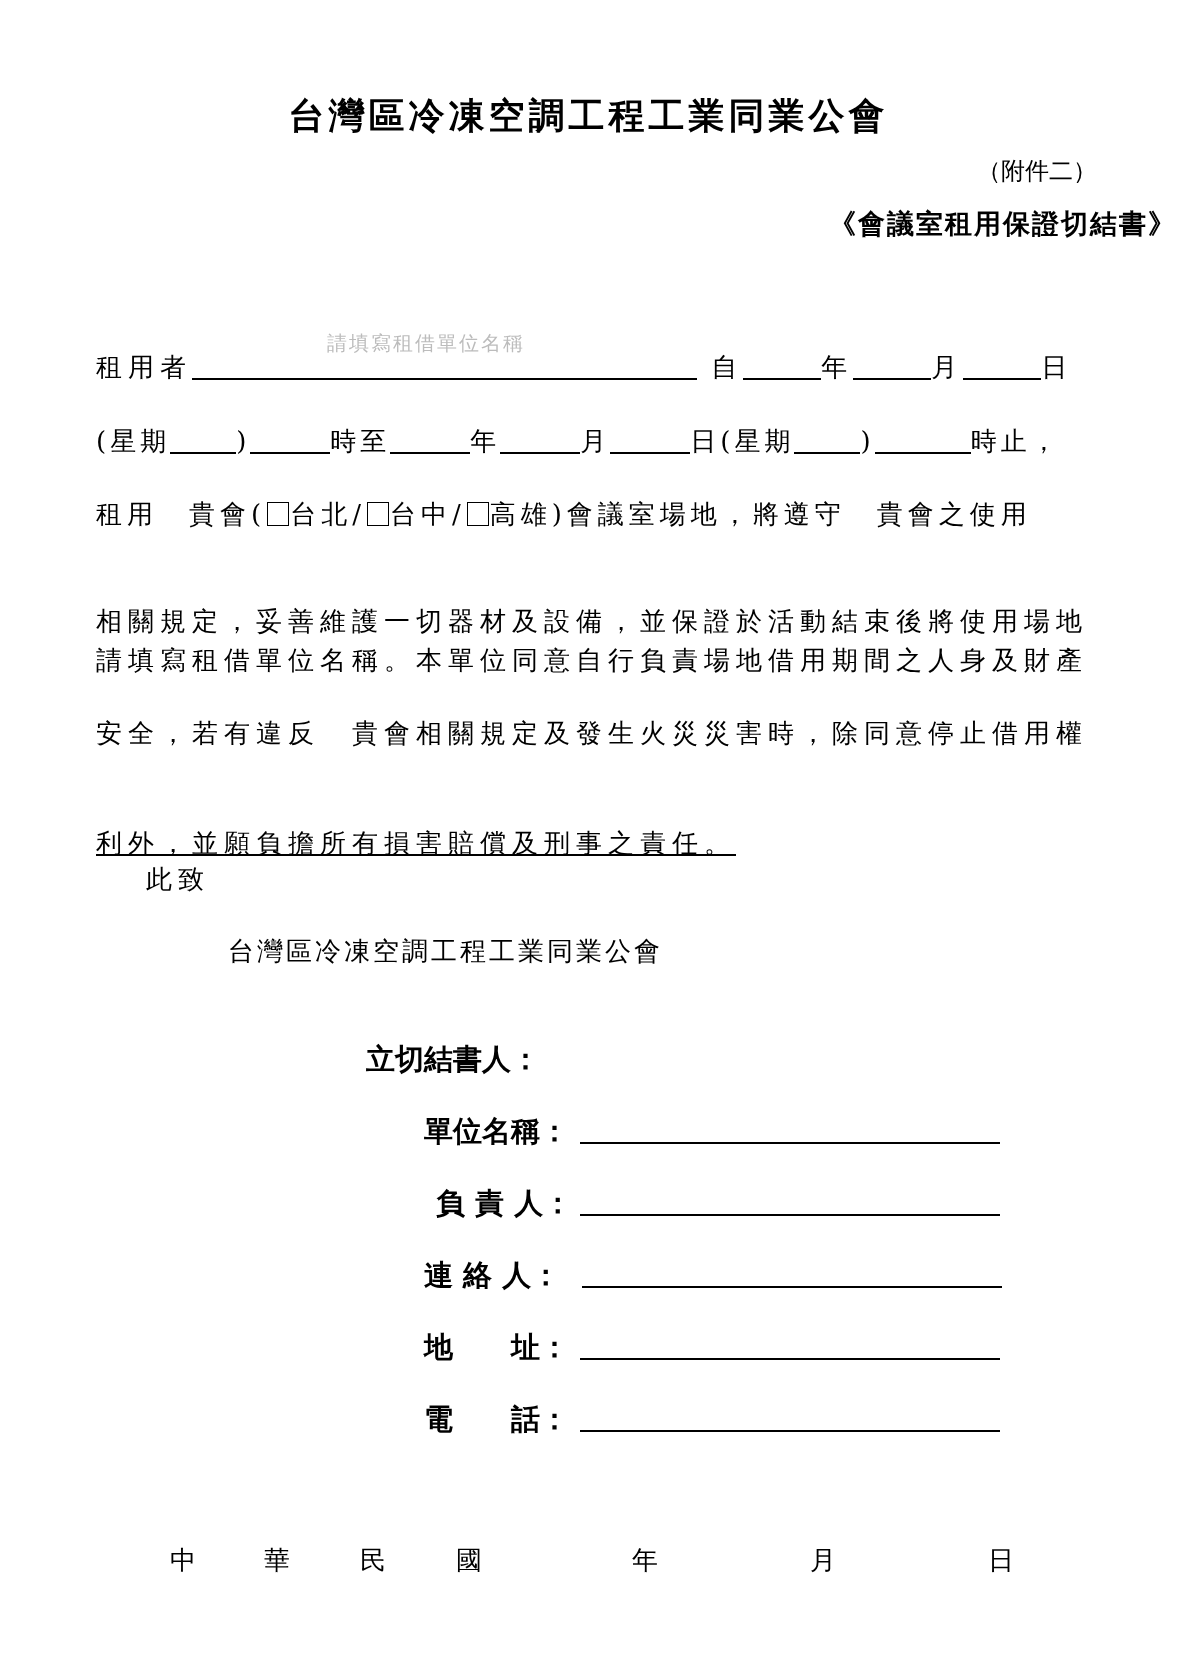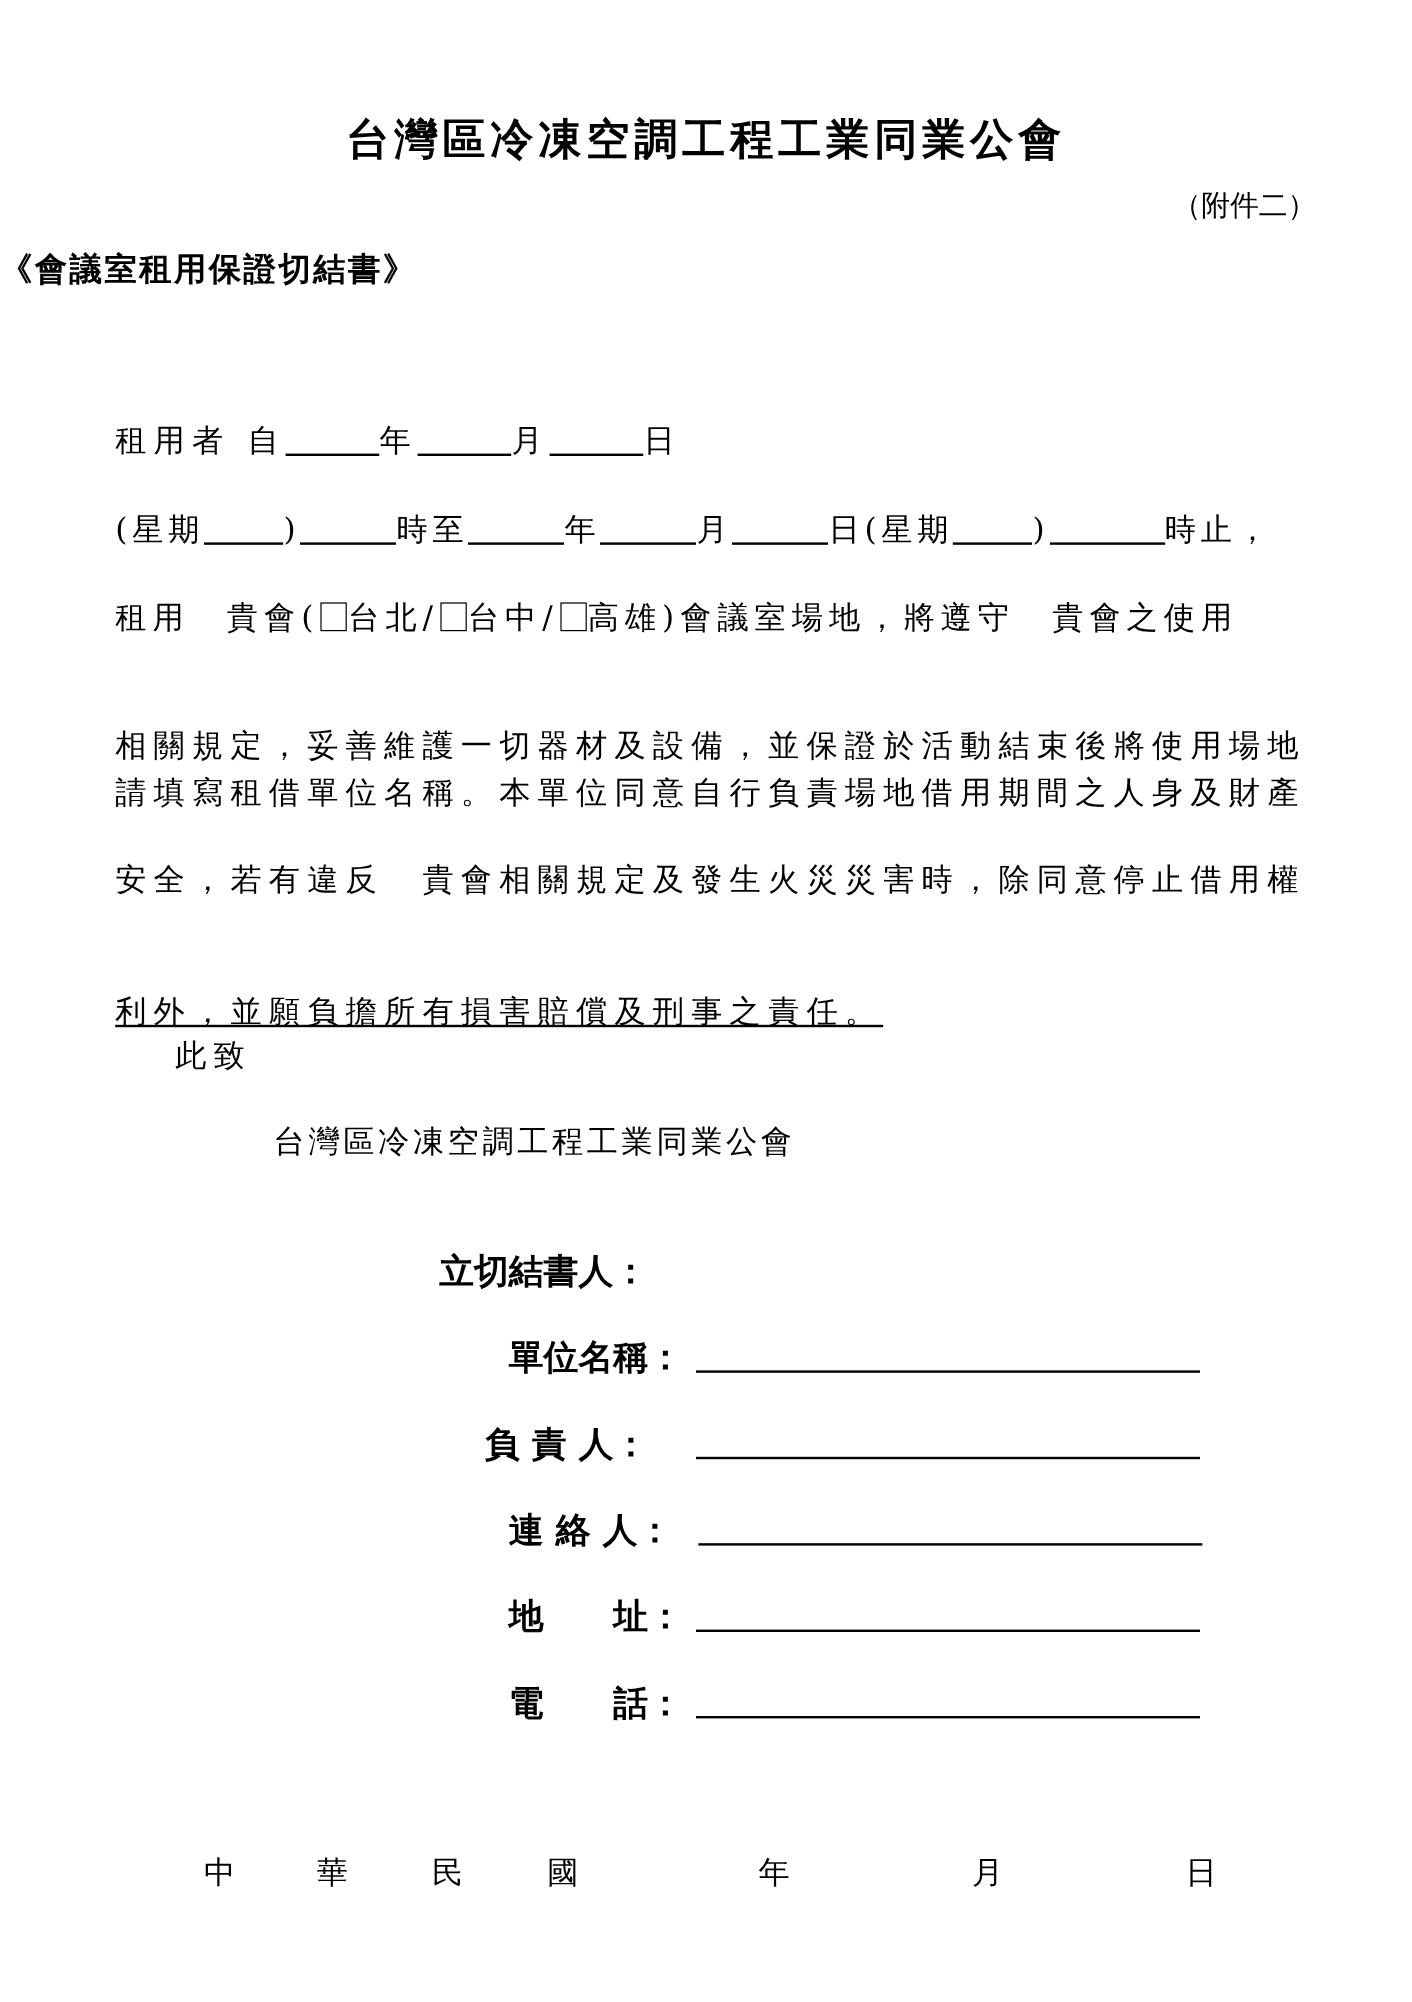--- a/index.html
+++ b/index.html
@@ -1,37 +1,37 @@
 <!DOCTYPE html>
 <html><head>
 <meta charset="utf-8">
 <style>
   html, body { margin:0; padding:0; background:#ffffff; }
   body { width:1177px; height:1668px; position:relative; overflow:hidden;
          font-family: "DejaVu Serif", "Liberation Serif", serif; color:#000; }
   .abs { position:absolute; white-space:nowrap; }
   .title { left:0; width:1177px; text-align:center; top:92px; font-size:36px; font-weight:bold; letter-spacing:4px; font-family:"DejaVu Sans", sans-serif; }
   .annex { right:80px; top:155px; font-size:24px; font-weight:normal; font-family:"DejaVu Sans", sans-serif; }
-  .subtitle { left:0; width:1177px; text-align:left; top:206px; font-size:27px; font-weight:bold; letter-spacing:2px; font-family:"DejaVu Sans", sans-serif; }
+  .subtitle { left:0; width:1177px; text-align:right; top:206px; font-size:27px; font-weight:bold; letter-spacing:2px; font-family:"DejaVu Sans", sans-serif; }
   .body { font-size:26px; letter-spacing:6px; }
   .u { display:inline-block; border-bottom:2.5px solid #000; height:26px; vertical-align:-4px; position:relative; }
   .hint { position:absolute; left:135px; top:-22px; color:#bcbcbc; font-size:20px; letter-spacing:2px; }
   .cb { display:inline-block; width:20px; height:22px; border:1.5px solid #000; vertical-align:-3px; margin:0 1px; }
   .sig { font-size:29px; font-weight:bold; font-family:"DejaVu Sans", sans-serif; }
   .sigline { position:absolute; border-bottom:2.5px solid #000; height:2px; }
 </style>
 </head>
 <body>
 
 <div class="abs title">台灣區冷凍空調工程工業同業公會</div>
 <div class="abs annex">（附件二）</div>
 <div class="abs subtitle">《會議室租用保證切結書》</div>
 
 <div class="abs body" style="left:96px; top:350px;">
-  <span>租用者</span>
+  <span>租用者</span><span class="u" style="width:505px;"><span class="hint">請填寫租借單位名稱</span></span>
   <span>自</span><span class="u" style="width:78px;"></span><span>年</span><span class="u" style="width:78px;"></span><span>月</span><span class="u" style="width:78px;"></span><span>日</span>
 </div>
 
 <div class="abs body" style="left:96px; top:424px; letter-spacing:4px;">
   <span>(星期</span><span class="u" style="width:66px;"></span><span>)</span><span class="u" style="width:80px;"></span><span>時至</span><span class="u" style="width:80px;"></span><span>年</span><span class="u" style="width:80px;"></span><span>月</span><span class="u" style="width:80px;"></span><span>日(星期</span><span class="u" style="width:66px;"></span><span>)</span><span class="u" style="width:96px;"></span><span>時止，</span>
 </div>
 
 <div class="abs body" style="left:96px; top:497px; letter-spacing:5px;">
   <span>租用　貴會(</span><span class="cb"></span><span>台北/</span><span class="cb"></span><span>台中/</span><span class="cb"></span><span>高雄)會議室場地，將遵守　貴會之使用</span>
 </div>
@@ -42,21 +42,21 @@
 <div class="abs body" style="left:96px; top:826px;text-decoration:underline;">利外，並願負擔所有損害賠償及刑事之責任。</div>
 
 <div class="abs body" style="left:146px; top:862px;">此致</div>
 <div class="abs body" style="left:228px; top:934px; letter-spacing:3px;">台灣區冷凍空調工程工業同業公會</div>
 
 <div class="abs sig" style="left:366px; top:1040px;">立切結書人：</div>
 
 <div class="abs sig" style="left:424px; top:1068px;margin-top:44px;">單位名稱：</div>
 <div class="sigline" style="left:580px; top:1140px; width:420px;"></div>
 
-<div class="abs sig" style="left:404px; top:1184px;">負 責 人：</div>
+<div class="abs sig" style="left:436px; top:1184px;">負 責 人：</div>
 <div class="sigline" style="left:580px; top:1212px; width:420px;"></div>
 
 <div class="abs sig" style="left:424px; top:1256px;">連 絡 人：</div>
 <div class="sigline" style="left:582px; top:1284px; width:420px;"></div>
 
 <div class="abs sig" style="left:424px; top:1328px;">地　　址：</div>
 <div class="sigline" style="left:580px; top:1356px; width:420px;"></div>
 
 <div class="abs sig" style="left:424px; top:1400px;">電　　話：</div>
 <div class="sigline" style="left:580px; top:1428px; width:420px;"></div>

